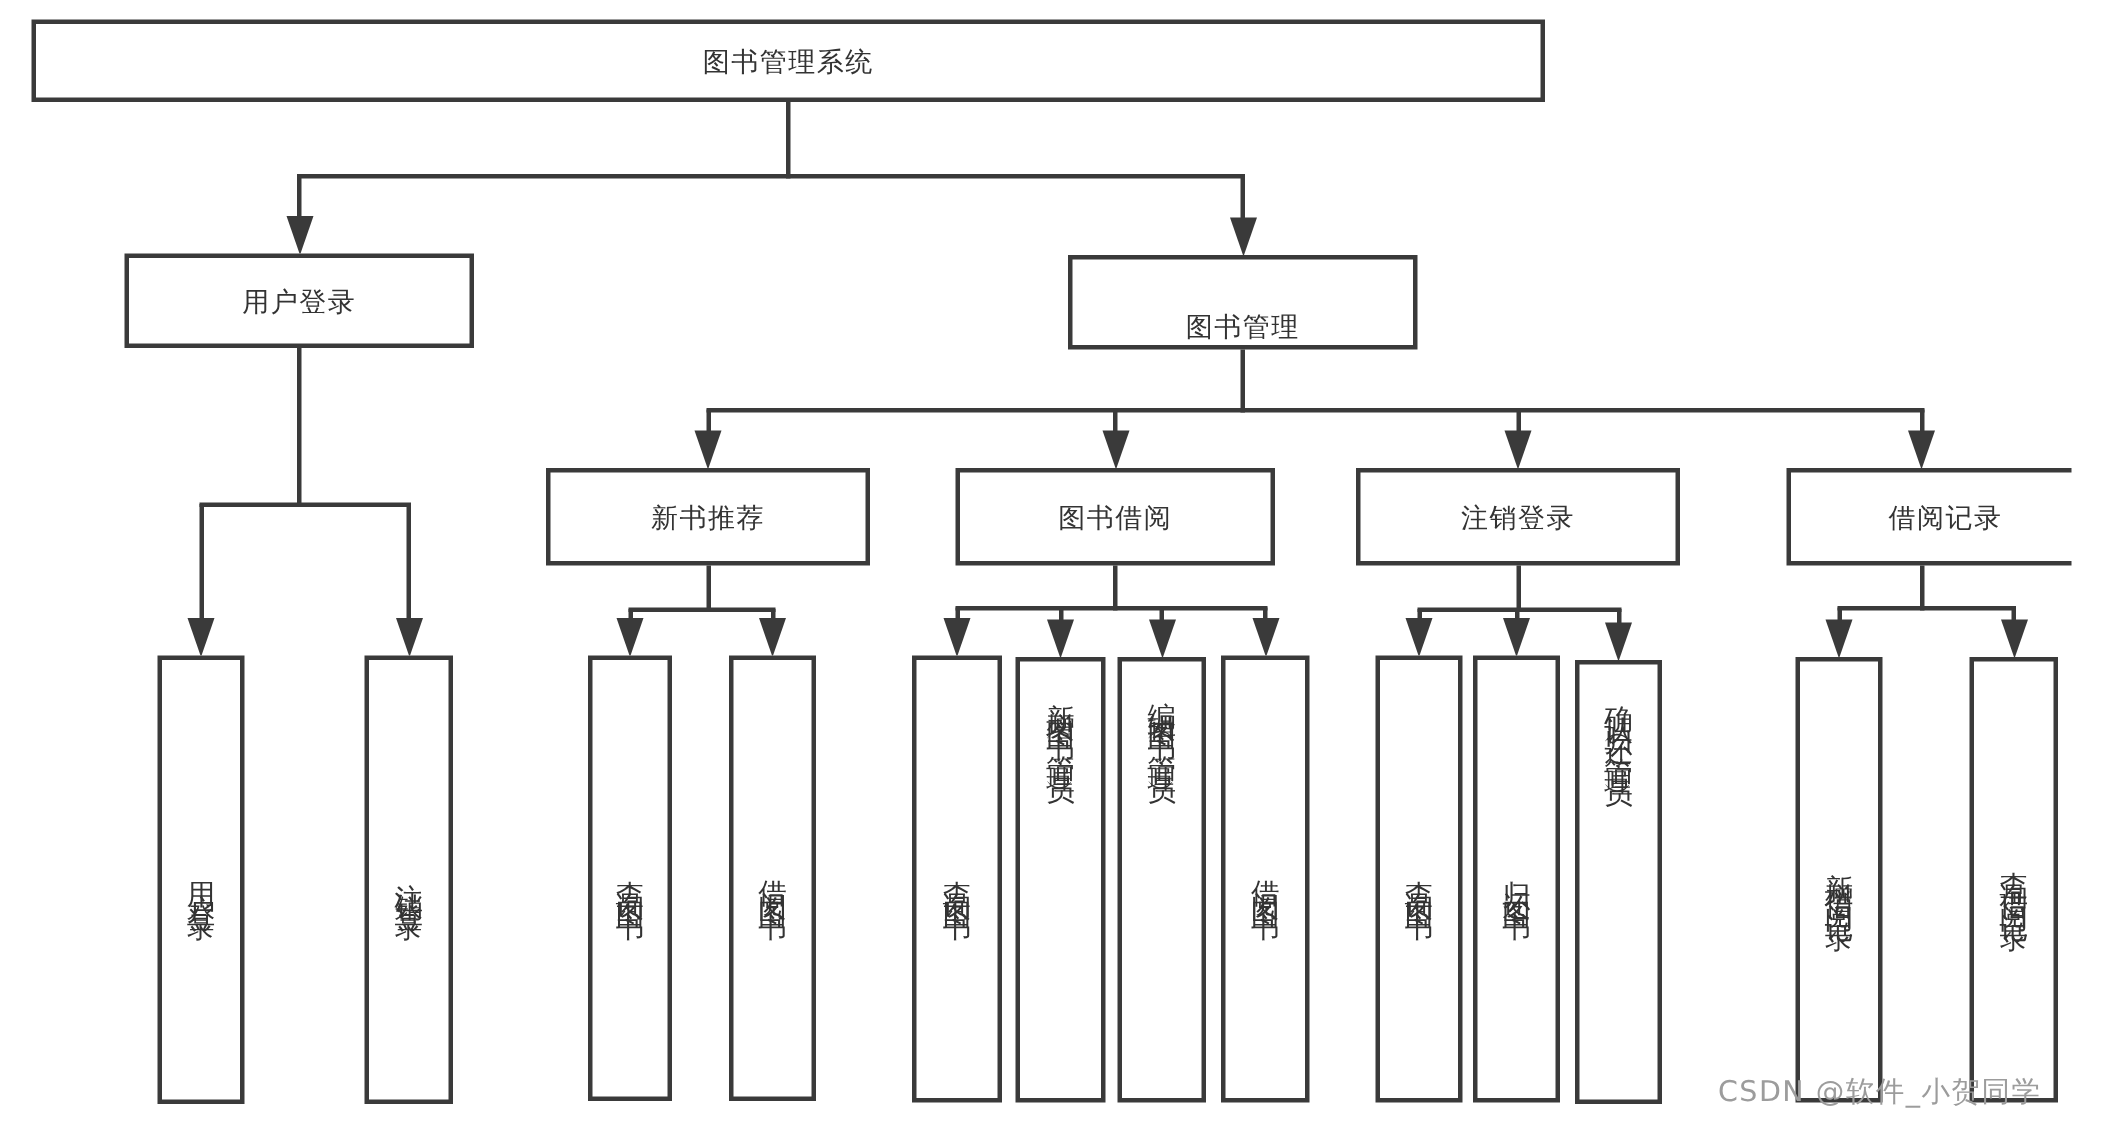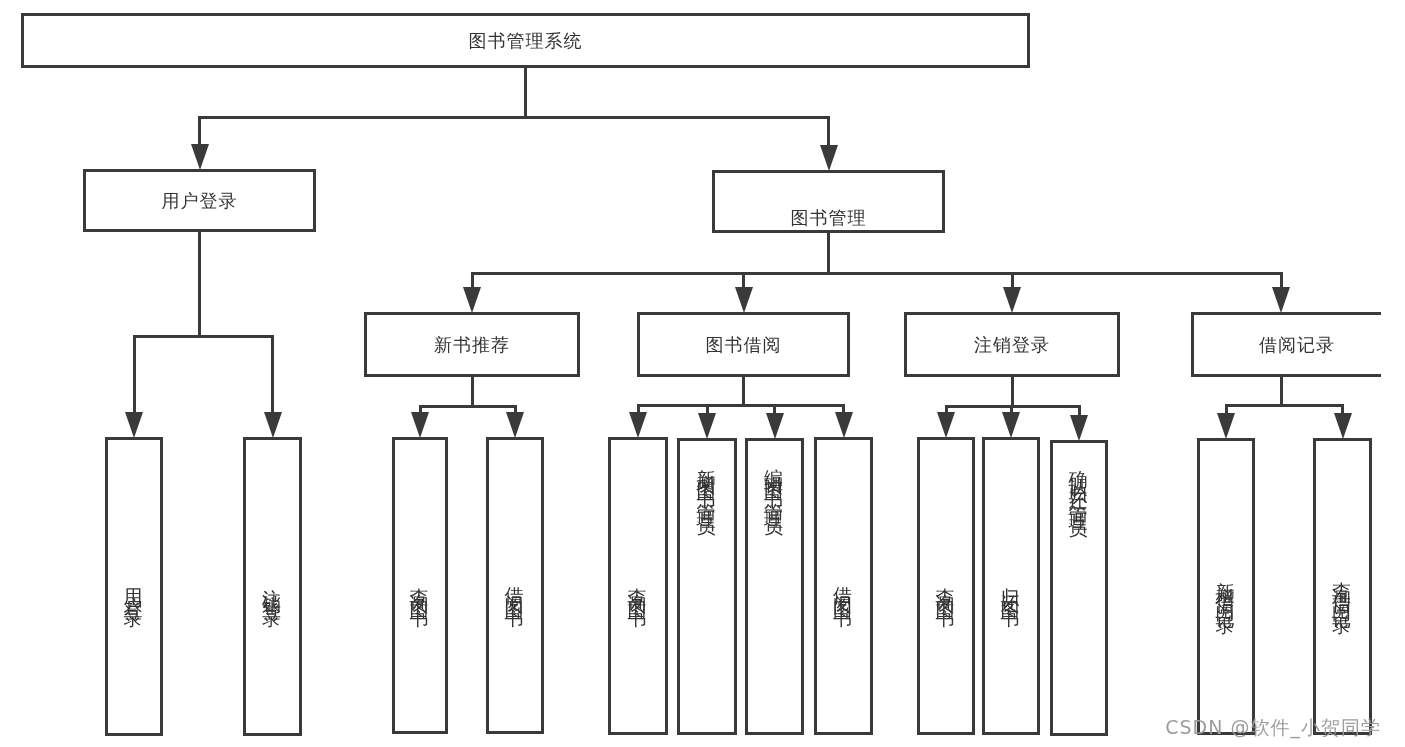--- a/index.html
+++ b/index.html
@@ -40,21 +40,21 @@
     font-size:19px;
     letter-spacing:7px;
     white-space:normal;
   }
   .node.v.top {
     justify-content:flex-start;
     padding-top:12px;
   }
   .watermark {
     position:absolute;
-    right:0; bottom:6px;
+    right:20px; bottom:6px;
     font-size:19px;
     color:var(--wm);
     letter-spacing:1px;
     z-index:20;
     pointer-events:none;
   }
 </style>
 </head>
 <body>
 

